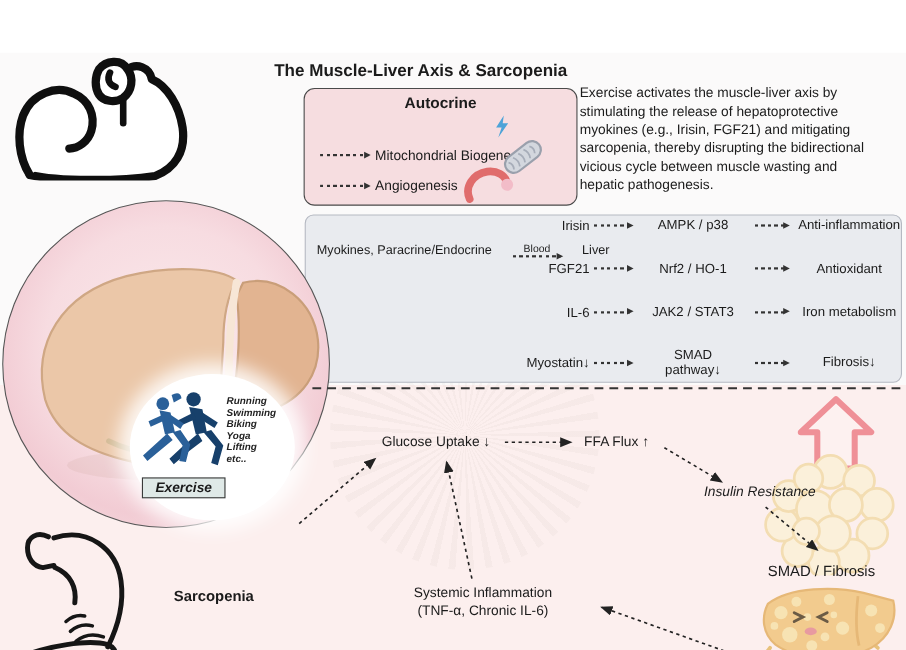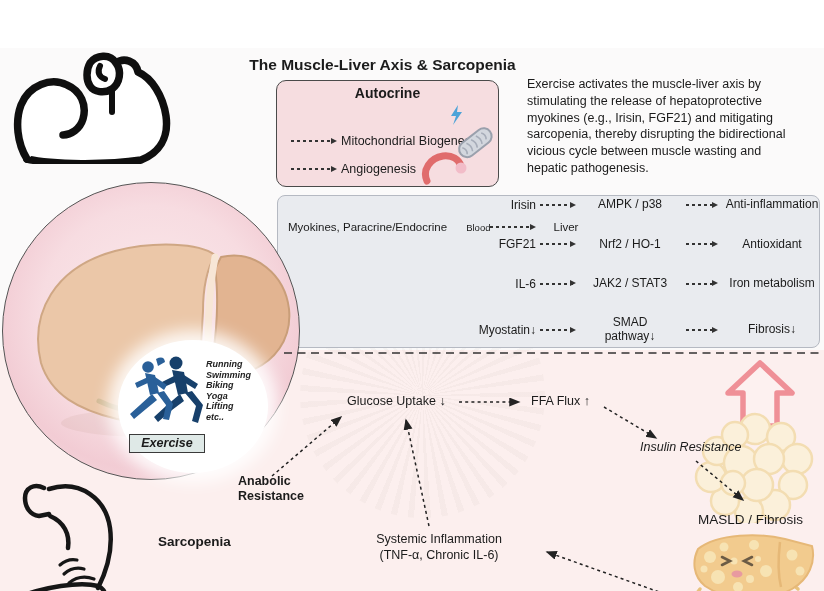--- a/index.html
+++ b/index.html
@@ -6,34 +6,34 @@
   .stage{position:relative;width:824px;height:591px;background:#fbfafa;overflow:hidden;
          font-family:"Liberation Sans",sans-serif;color:#1b1b1b;margin-top:48px;}
   .abs{position:absolute;}
   .pre{white-space:pre-line;}
   .pink-bg{left:0;top:302px;width:824px;height:289px;background:#fcefee;z-index:0;}
   .watermark{left:300px;top:225px;width:245px;height:245px;border-radius:50%;
     background:repeating-conic-gradient(#8a8070 0deg 3deg, transparent 3deg 8deg);opacity:.05;z-index:1;}
   .title{left:240px;top:8px;width:285px;text-align:center;font-size:15.5px;font-weight:bold;z-index:4;}
   
   .box-autocrine{left:276px;top:32px;width:221px;height:105px;background:#f6dde0;
-    border:1.5px solid #4a4a4a;border-radius:10px;z-index:2;}
+    border:1.5px solid #4a4a4a;border-radius:10px;z-index:2;padding-left:26px;}
   .ac-title{left:0;top:4px;width:100%;text-align:center;font-weight:bold;font-size:14px;}
   .ac-factor{left:0;top:24px;width:100%;text-align:center;font-size:13px;}
   .ac-row{display:flex;align-items:center;gap:6px;left:14px;font-size:12.5px;}
   
   .darrow{display:inline-block;height:2px;position:relative;flex:none;
     background:repeating-linear-gradient(90deg,#333 0 3px,transparent 3px 6px);}
   .darrow::after{content:"";position:absolute;right:-2px;top:-2.5px;width:0;height:0;
     border-left:6px solid #333;border-top:3.5px solid transparent;border-bottom:3.5px solid transparent;}
   
   .box-pathway{left:277px;top:147px;width:541px;height:151px;background:#e9ebef;
     border:1px solid #b5b9c2;border-radius:8px;z-index:2;}
   .pw-source{left:10px;top:25px;display:flex;align-items:center;gap:19px;font-size:11.5px;}
-  .blood-stack{display:flex;align-items:center;}
+  .blood-stack{display:flex;flex-direction:column;align-items:center;}
   .blood-label{font-size:9.5px;margin-bottom:0px;}
   .pw-rows{left:183px;top:2px;width:356px;height:146px;display:flex;flex-direction:column;
     justify-content:space-between;}
   .pw-row{display:flex;align-items:center;font-size:12px;}
   .col-myo{width:75px;text-align:right;flex:none;}
   .col-med{width:104px;text-align:center;flex:none;line-height:1.15;}
   .col-out{width:104px;text-align:center;flex:none;line-height:1.15;}
   .da1{width:34px;margin:0 4px;}
   .da2{width:30px;margin:0 4px;}
   
@@ -195,26 +195,24 @@
       <path d="M41,13 C72,3 98,23 102,52 C105,74 98,96 90,112"></path>
       <path d="M42,40 C56,46 62,58 60,72"></path>
       <path d="M8,122 C36,111 72,105 90,110 C100,114 101,129 92,137 C70,149 30,147 10,139"></path>
       <path d="M56,98 q9,-8 20,-5" stroke-width="3.2"></path>
       <path d="M52,89 q8,-7 17,-5" stroke-width="3.2"></path>
       <path d="M61,107 q11,-9 25,-4" stroke-width="3.2"></path>
     </g>
   </svg>
 
   <div class="abs lbl bold sarcopenia">Sarcopenia</div>
-  <div class="abs lbl bold anabolic pre">Anabolic
-Resistance</div>
   <div class="abs lbl glucose">Glucose Uptake ↓</div>
   <div class="abs lbl ffa">FFA Flux ↑</div>
   <div class="abs lbl insulin">Insulin Resistance</div>
-  <div class="abs lbl masld">MASLD / Fibrosis</div>
+  <div class="abs lbl masld">SMAD / Fibrosis</div>
   <div class="abs lbl inflammation pre">Systemic Inflammation
 (TNF-α, Chronic IL-6)</div>
   <div class="abs lbl exercise-b">Exercise</div>
   <div class="abs lbl vicious">Vicious Cycle</div>
 
   <svg class="abs" style="left:429px;top:556px;z-index:6" width="28" height="28" viewBox="0 0 28 28">
     <circle cx="14" cy="14" r="12.3" fill="#f26969" stroke="#c94e50" stroke-width="1.8"></circle>
     <path d="M9,9 L19,19 M19,9 L9,19" stroke="#ffffff" stroke-width="3.2" stroke-linecap="round"></path>
   </svg>
 

